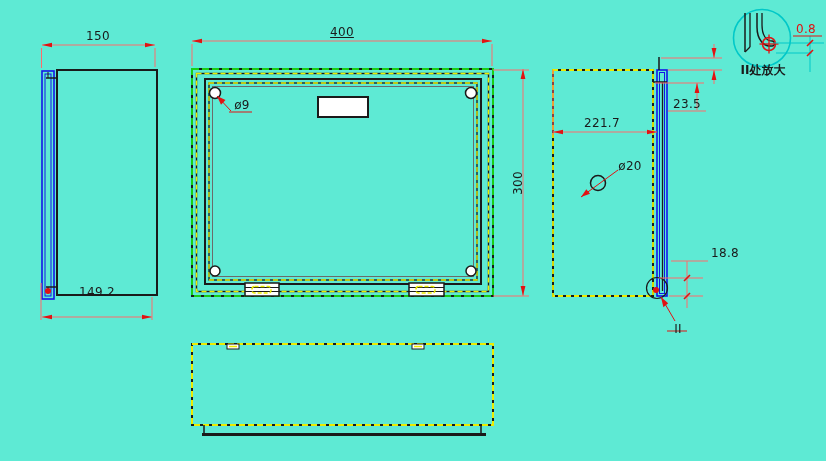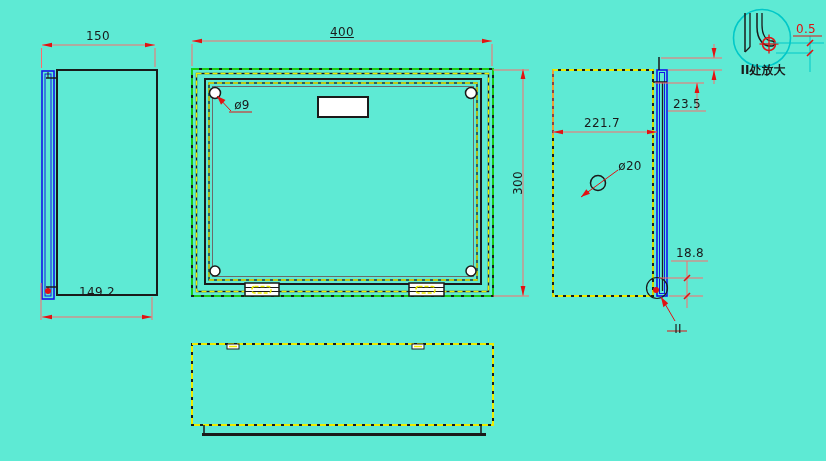--- a/index.html
+++ b/index.html
@@ -166,17 +166,17 @@
 </svg>
 
   <div class="lbl" style="left:78px;top:29px;width:40px;">150</div>
   <div class="lbl" style="left:72px;top:285px;width:50px;">149.2</div>
   <div class="lbl" style="left:322px;top:25px;width:40px;text-decoration:underline;">400</div>
   <div class="lbl lbl-rot" style="left:500px;top:176px;width:36px;">300</div>
   <div class="lbl" style="left:230px;top:98px;width:24px;">ø9</div>
   <div class="lbl" style="left:578px;top:116px;width:48px;">221.7</div>
   <div class="lbl" style="left:614px;top:159px;width:32px;">ø20</div>
   <div class="lbl" style="left:670px;top:97px;width:34px;">23.5</div>
-  <div class="lbl" style="left:673px;top:246px;width:34px;">18.8</div>
+  <div class="lbl" style="left:708px;top:246px;width:34px;">18.8</div>
   <div class="lbl" style="left:670px;top:322px;width:16px;">II</div>
-  <div class="lbl lbl-red" style="left:792px;top:22px;width:28px;">0.5</div>
+  <div class="lbl lbl-red" style="left:792px;top:22px;width:28px;">0.8</div>
   <div class="lbl lbl-cap" style="left:734px;top:62px;width:58px;">II处放大</div>
 </div>
 
 </body></html>

